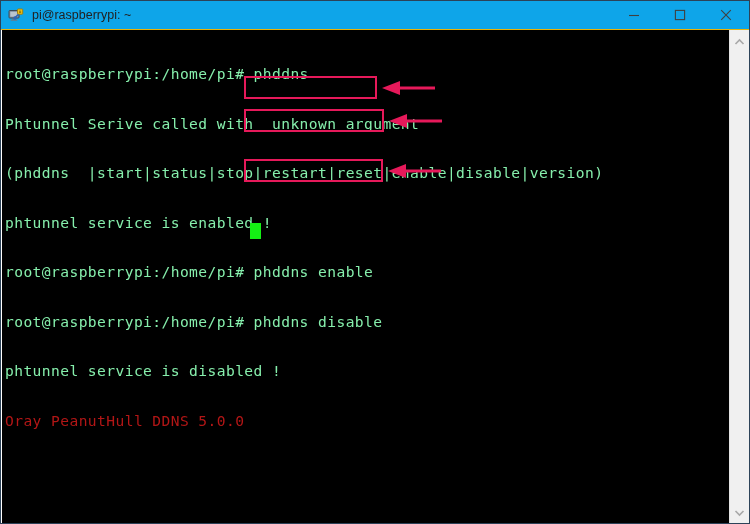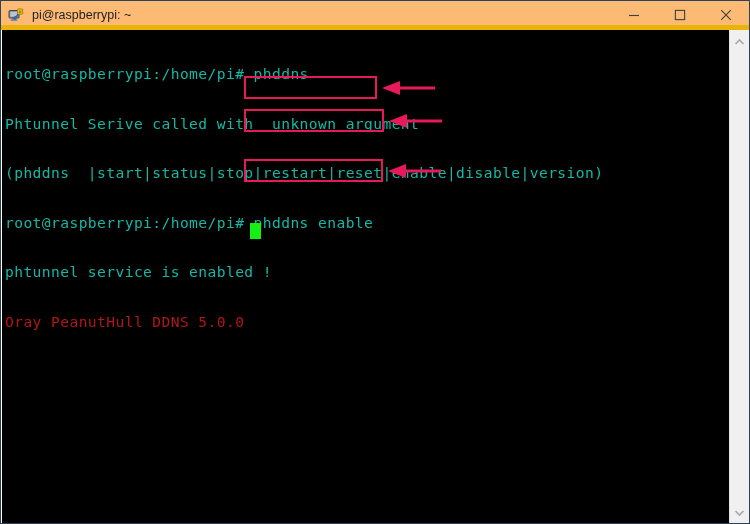--- a/index.html
+++ b/index.html
@@ -24,22 +24,22 @@
     border: 1px solid #2c4258;
     background: #ffffff;
   }
 
   
   #titlebar {
     position: absolute;
     left: 0; top: 0;
     width: 748px;
     height: 29px;
-    background: #fdba74;
-    border-bottom: 5px solid #eab308;
+    background: #0ea5e9;
+    border-bottom: 1px solid #eab308;
     box-sizing: border-box;
   }
   #app-icon {
     position: absolute;
     left: 7px; top: 6px;
     width: 18px; height: 18px;
   }
   #title-text {
     position: absolute;
     left: 31px; top: 0;
@@ -81,21 +81,21 @@
     font-size: 14.6px;
     line-height: 16.5px;
     letter-spacing: 0.42px;
     white-space: pre;
     color: #c8c8c8;
   }
   .tline {
     height: 16.5px;
     white-space: pre;
   }
-  .c-gray { color: #14b8a6; }
+  .c-gray { color: #86efac; }
   .c-red  { color: #b31616; }
 
   #cursor {
     position: absolute;
     left: 248px;
     top: 193px;
     width: 11px;
     height: 16px;
     background: #14f014;
   }
@@ -189,22 +189,24 @@
         </svg>
       </span>
     </div>
   </div>
 
   <div id="terminal">
     <div id="term-lines">
       <div class="tline c-gray">root@raspberrypi:/home/pi# phddns</div>
       <div class="tline c-gray">Phtunnel Serive called with  unknown argument</div>
       <div class="tline c-gray">(phddns  |start|status|stop|restart|reset|enable|disable|version)</div>
+      <div class="tline c-gray">phtunnel service is enabled !</div>
       <div class="tline c-gray">root@raspberrypi:/home/pi# phddns enable</div>
-      <div class="tline c-gray">phtunnel service is enabled !</div>
+      <div class="tline c-gray">root@raspberrypi:/home/pi# phddns disable</div>
+      <div class="tline c-gray">phtunnel service is disabled !</div>
       <div class="tline c-red">Oray PeanutHull DDNS 5.0.0</div>
       
     </div>
 
     <div id="cursor"></div>
 
     <div class="anno-box" style="left:242px; top:46px; width:133px; height:23px;"></div>
     <div class="anno-box" style="left:242px; top:79px; width:140px; height:23px;"></div>
     <div class="anno-box" style="left:242px; top:129px; width:139px; height:23px;"></div>
 

